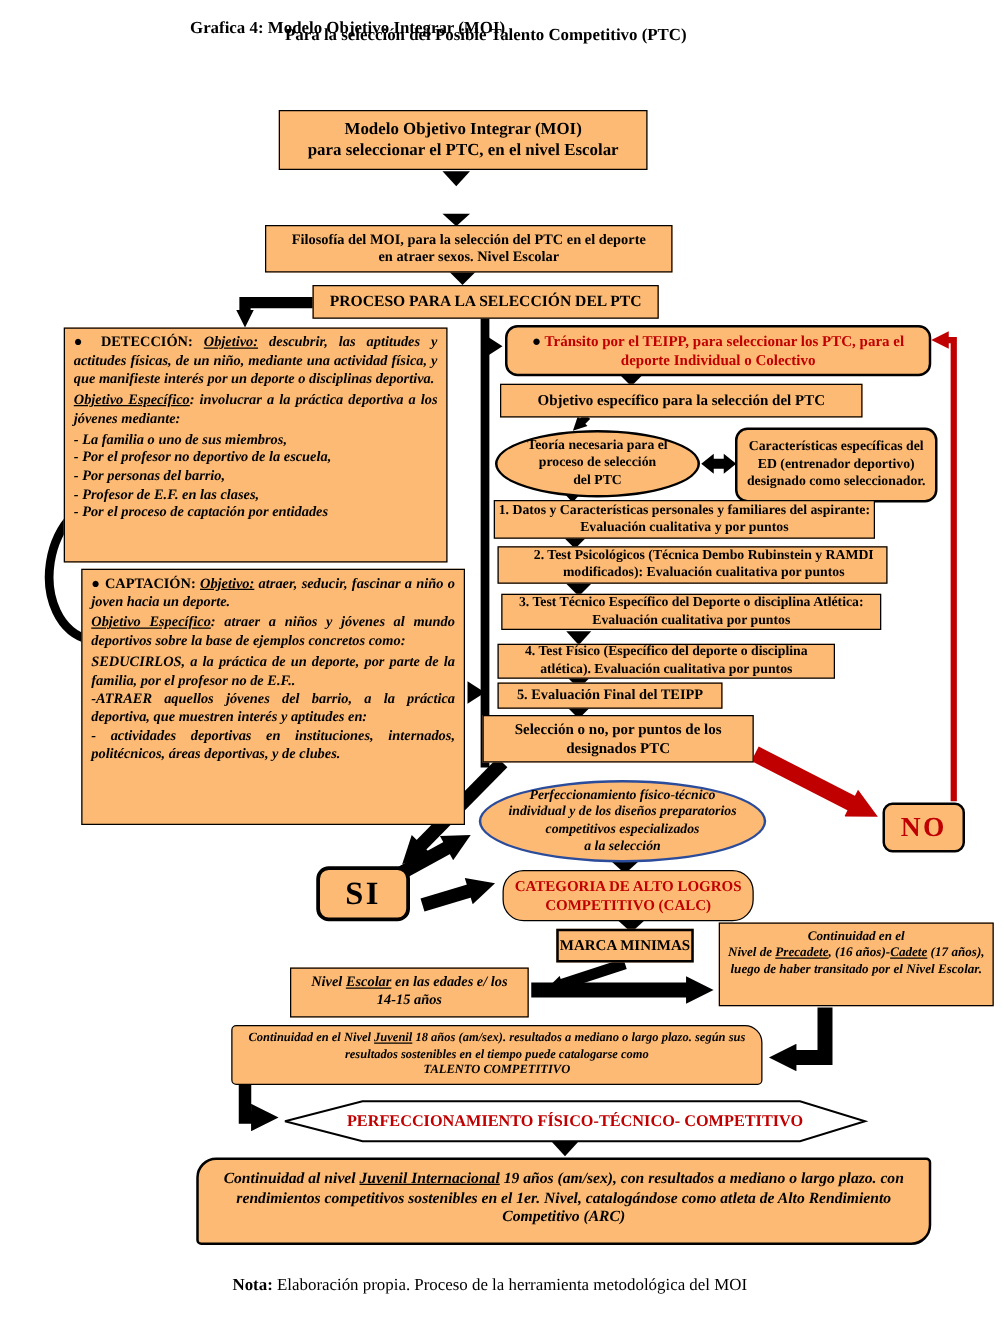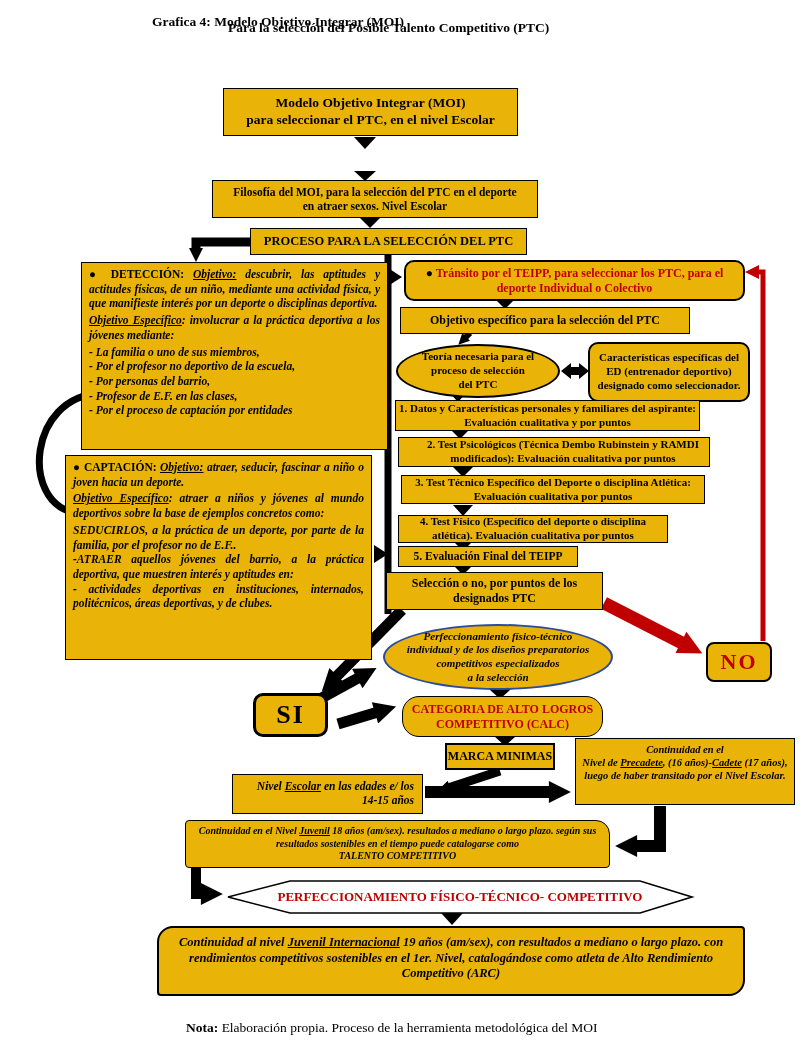--- a/index.html
+++ b/index.html
@@ -4,21 +4,21 @@
 <style>
   :root{ --red:#C00000; --blue:#2B4C9B; }
   html,body{margin:0;padding:0;background:#fff;}
   .page{position:relative;width:802px;height:1062px;background:#fff;overflow:hidden;
         font-family:"Liberation Serif","DejaVu Serif",serif;color:#000;}
   svg.layer{position:absolute;left:0;top:0;z-index:1;pointer-events:none;}
   .ln{stroke:#000;fill:none;}
   .lnr{stroke:var(--red);fill:none;}
   .fb{fill:#000;}
   .fr{fill:var(--red);}
-  .node{position:absolute;box-sizing:border-box;border:1.6px solid #000;background:#eab308;
+  .node{position:absolute;box-sizing:border-box;border:1.6px solid #000;background:#fdba74;
         font-weight:bold;display:flex;flex-direction:column;align-items:center;justify-content:center;
         text-align:center;line-height:1.25;z-index:2;}
   .blk{display:block;text-align:justify;padding:4px 7px;line-height:1.28;}
   .blk p{margin:0 0 2px 0;}
   .pre{white-space:pre-line;}
   .it{font-style:italic;}
   .u{text-decoration:underline;}
   .redtx{color:var(--red);}
   .ellipse{border-radius:50%;}
   .txt{position:absolute;z-index:2;font-weight:bold;}
@@ -93,21 +93,21 @@
 
   <div class="txt" style="left:152px;top:14px;font-size:13.5px;">Grafica 4: Modelo Objetivo Integrar (MOI)</div>
   <div class="txt" style="left:228px;top:20px;font-size:13.5px;text-align:right;">Para la selección del Posible Talento Competitivo (PTC)</div>
 
   <div class="node pre" style="left:223px;top:88px;width:295px;height:48px;font-size:13.5px;">Modelo Objetivo Integrar (MOI)
 para seleccionar el PTC, en el nivel Escolar</div>
   <div class="node pre" style="left:212px;top:180px;width:326px;height:38px;font-size:11.5px;">Filosofía del MOI, para la selección del PTC en el deporte
 en atraer sexos. Nivel Escolar</div>
   <div class="node" style="left:250px;top:228px;width:277px;height:27px;font-size:12.5px;">PROCESO PARA LA SELECCIÓN DEL PTC</div>
 
-  <div class="node blk" style="left:81px;top:262px;width:307px;height:188px;font-size:11.5px;">
+  <div class="node blk" style="left:51px;top:262px;width:307px;height:188px;font-size:11.5px;">
     <p><span>●</span>
        <span>DETECCIÓN:</span>
        <span class="it u">Objetivo:</span>
        <span class="it">descubrir, las aptitudes y actitudes físicas, de un niño, mediante una actividad física, y que manifieste interés por un deporte o disciplinas deportiva.</span></p>
     <p><span class="it u">Objetivo Específico</span><span class="it">: involucrar a la práctica deportiva a los jóvenes mediante:</span></p>
     <div class="it">- La familia o uno de sus miembros,</div>
     <div class="it">- Por el profesor no deportivo de la escuela,</div>
     <div class="it">- Por personas del barrio,</div>
     <div class="it">- Profesor de E.F. en las clases,</div>
     <div class="it">- Por el proceso de captación por entidades</div>
@@ -157,21 +157,21 @@
 a la selección</div>
 
   <div class="node pre redtx" style="left:402px;top:696px;width:201px;height:41px;font-size:12px;border-radius:17px;">CATEGORIA DE ALTO LOGROS
 COMPETITIVO (CALC)</div>
 
   <div class="node" style="left:445px;top:743px;width:110px;height:27px;font-size:12px;border-width:2px;">MARCA MINIMAS</div>
 
   <div class="node it pre" style="left:575px;top:738px;width:220px;height:67px;font-size:10.5px;display:block;padding:4px 6px;text-align:center;"><span>Continuidad en el
 Nivel de </span><span class="u">Precadete</span><span>, (16 años)-</span><span class="u">Cadete</span><span> (17 años), luego de haber transitado por el Nivel Escolar.</span></div>
 
-  <div class="node it pre" style="left:232px;top:774px;width:191px;height:40px;font-size:11.5px;display:block;padding:4px 8px;text-align:right;"><span>Nivel </span><span class="u">Escolar</span><span> en las edades e/ los 14-15 años</span></div>
+  <div class="node it pre" style="left:232px;top:774px;width:191px;height:40px;font-size:11.5px;display:block;padding:4px 8px;text-align:center;"><span>Nivel </span><span class="u">Escolar</span><span> en las edades e/ los 14-15 años</span></div>
 
   <div class="node it pre" style="left:185px;top:820px;width:425px;height:48px;font-size:10px;display:block;padding:4px 8px;text-align:center;border-radius:4px 14px 4px 4px;"><span>Continuidad en el Nivel </span><span class="u">Juvenil</span><span> 18 años (am/sex). resultados a mediano o largo plazo. según sus resultados sostenibles en el tiempo puede catalogarse como
 </span><span>TALENTO COMPETITIVO</span></div>
 
   <div class="hexlbl" style="left:250px;top:889px;width:420px;font-size:13px;">PERFECCIONAMIENTO FÍSICO-TÉCNICO- COMPETITIVO</div>
 
   <div class="node it pre" style="left:157px;top:926px;width:588px;height:70px;font-size:12.5px;border-width:2px;border-radius:16px 4px 16px 4px;display:block;padding:7px 12px;text-align:center;"><span>Continuidad al nivel </span><span class="u">Juvenil Internacional</span><span> 19 años (am/sex), con resultados a mediano o largo plazo. con rendimientos competitivos sostenibles en el 1er. Nivel, catalogándose como atleta de Alto Rendimiento Competitivo (ARC)</span></div>
 
   <div class="note" style="left:186px;top:1020px;">
     <b>Nota:</b><span> Elaboración propia. Proceso de la herramienta metodológica del MOI</span>

